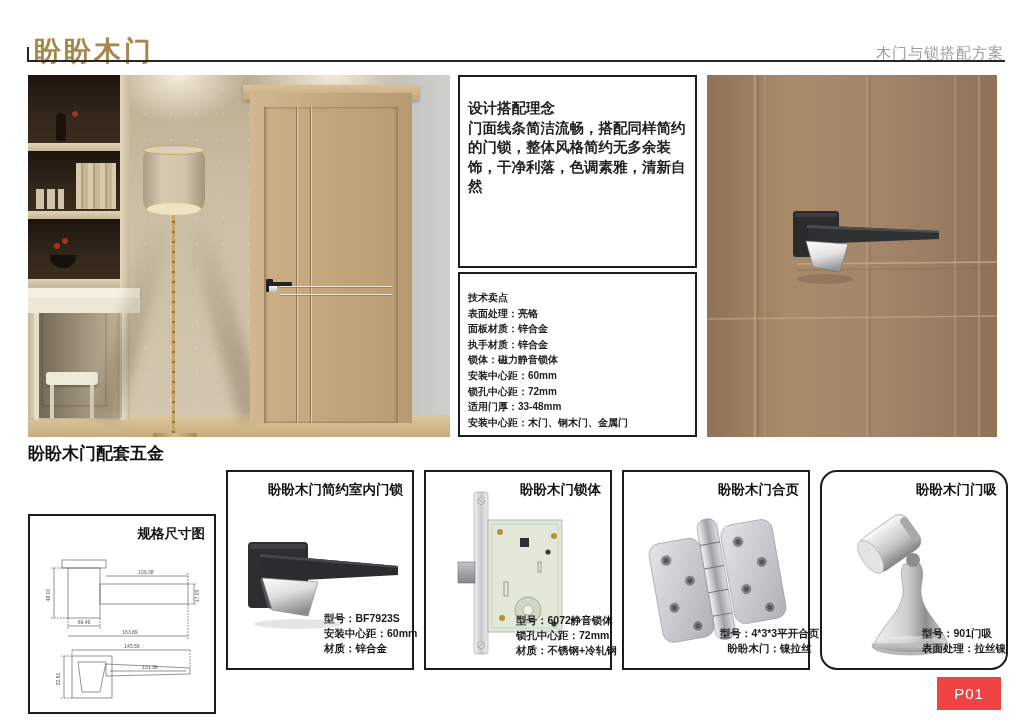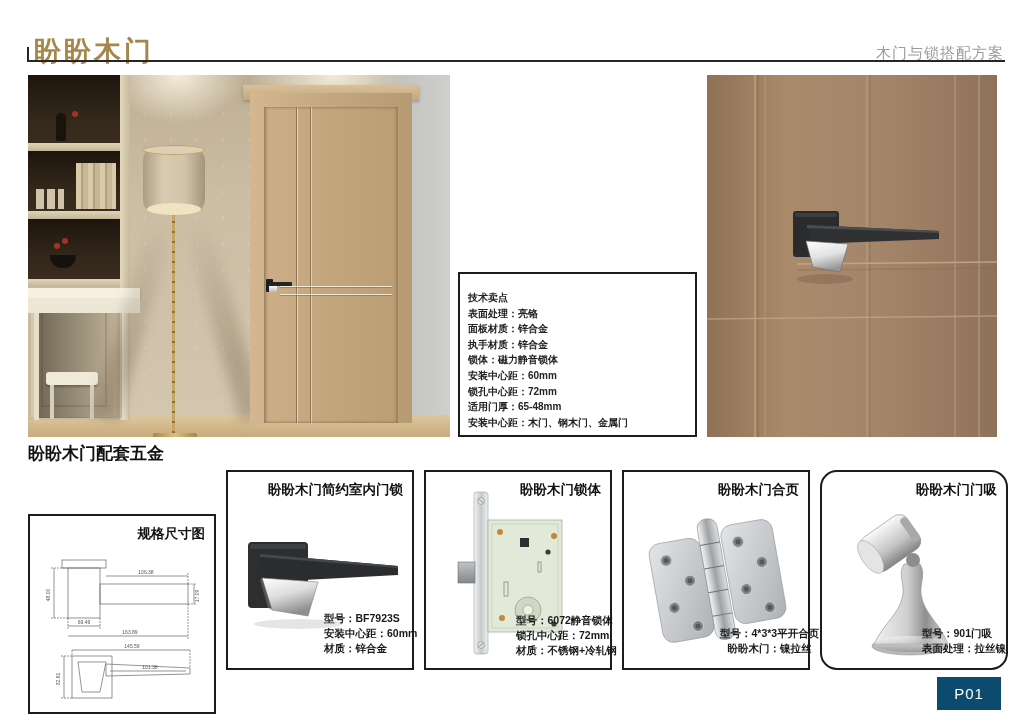--- a/index.html
+++ b/index.html
@@ -110,21 +110,21 @@
   .hw .hw-title { position:absolute; top:9px; right:9px; font-size:13.5px; font-weight:bold; color:#111; }
   .hw .specs { position:absolute; font-size:10.5px; font-weight:bold; color:#1a1a1a; line-height:15px; white-space:nowrap; }
   .hw1{ left:28px;margin-top:44px; }  .hw2{ left:226px; } .hw3{ left:424px;text-decoration:underline; } .hw4{ left:622px; } .hw5{ left:820px;border-radius:17px; }
   .hw2 .specs { left:96px; bottom:12px; }
   .hw3 .specs { left:90px; bottom:10px; }
   .hw4 .specs { left:96px; bottom:12px;text-align:center; }
   .hw5 .specs { left:100px; bottom:12px; }
   .hw svg.prod { position:absolute; }
 
   
-  .pnum { position:absolute; left:937px; top:677px; width:64px; height:33px; background:#0c4a6e;
+  .pnum { position:absolute; left:937px; top:677px; width:64px; height:33px; background:#ef4444;
           color:#fff; font-size:15px; letter-spacing:1px; display:flex; align-items:center; justify-content:center; }
 
   .dimtxt { font-size:5px; fill:#555; font-family:"Liberation Sans",sans-serif; }
 </style>
 </head>
 <body>
 
 <div class="page">
 
   <div class="logo">盼盼木门</div>
@@ -185,30 +185,34 @@
       <div class="abs groove" style="left:60px;"></div>
       <div class="abs groove-lite" style="left:61px;"></div>
       <div class="abs silverline" style="left:30px;top:201px;width:112px;"></div>
       <div class="abs silverline" style="left:30px;top:209px;width:112px;"></div>
       <div class="abs dh-rosette"></div>
       <div class="abs dh-lever"></div>
       <div class="abs dh-chrome"></div>
     </div>
   </div>
 
+  <div class="tbox tbox-concept">
+    <div class="t">设计搭配理念</div>
+    <div class="b">门面线条简洁流畅，搭配同样简约的门锁，整体风格简约无多余装饰，干净利落，色调素雅，清新自然</div>
+  </div>
 
   <div class="tbox tbox-tech">
     <div class="t">技术卖点</div>
     <div class="l">表面处理：亮铬</div>
     <div class="l">面板材质：锌合金</div>
     <div class="l">执手材质：锌合金</div>
     <div class="l">锁体：磁力静音锁体</div>
     <div class="l">安装中心距：60mm</div>
     <div class="l">锁孔中心距：72mm</div>
-    <div class="l">适用门厚：65-48mm</div>
+    <div class="l">适用门厚：33-48mm</div>
     <div class="l">安装中心距：木门、钢木门、金属门</div>
   </div>
 
   <div class="photo hphoto">
     <svg width="290" height="362" viewBox="0 0 290 362">
       <defs>
         <linearGradient id="doorbg" x1="0" y1="0" x2="1" y2="0">
           <stop offset="0" stop-color="#8f7257"></stop>
             <stop offset="0.28" stop-color="#a98a6a"></stop>
           <stop offset="0.6" stop-color="#a4856a"></stop>

